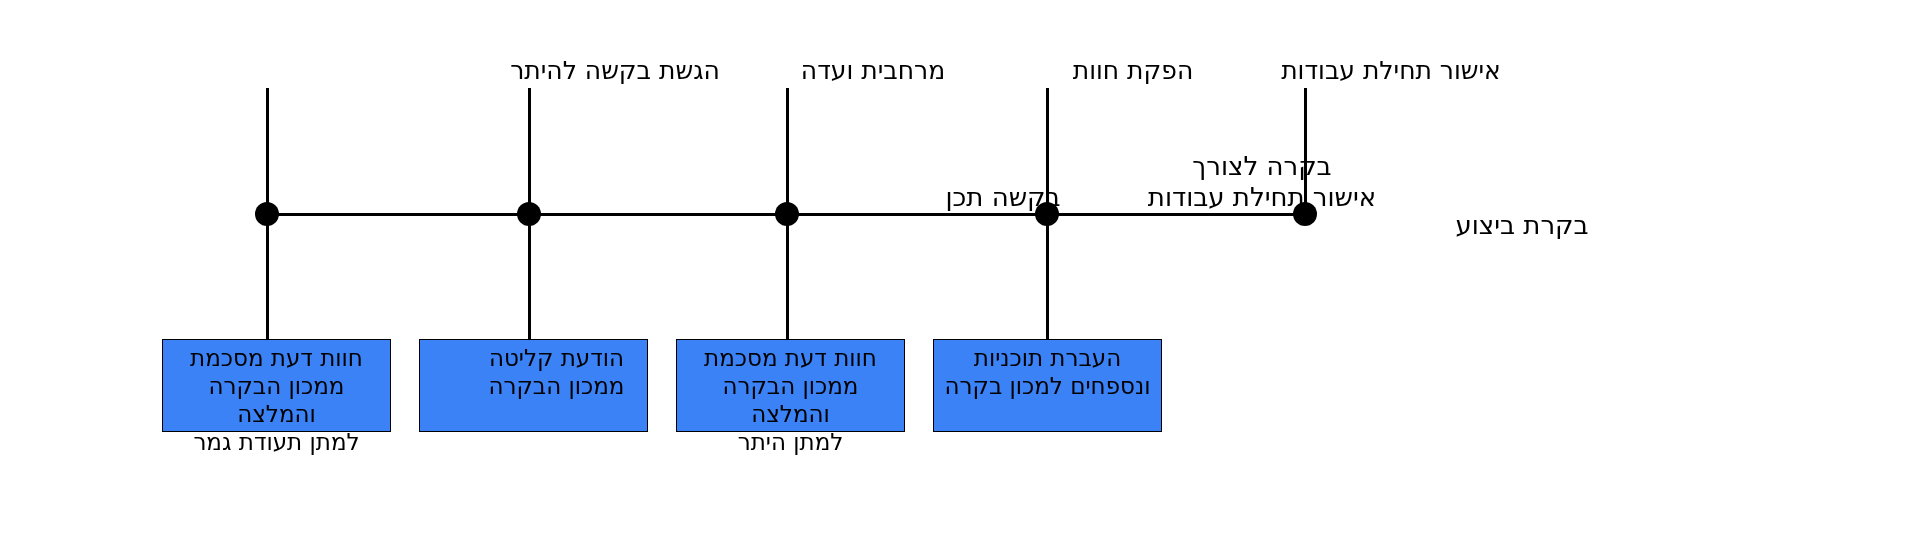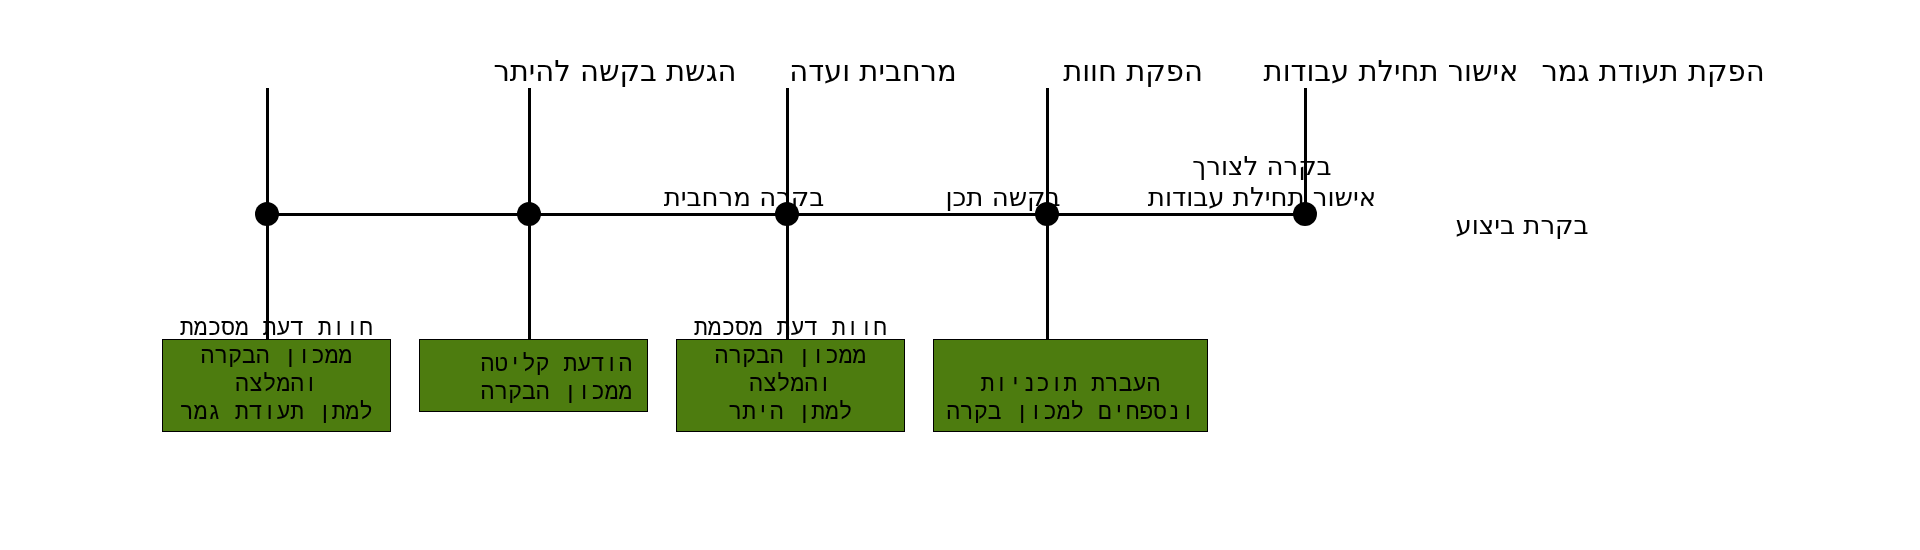--- a/index.html
+++ b/index.html
@@ -39,21 +39,21 @@
     position: absolute;
     width: 24px;
     height: 24px;
     border-radius: 50%;
     background: #000000;
   }
 
   
   .top-label {
     position: absolute;
-    font-size: 29px;
+    font-size: 25px;
     line-height: 30px;
     color: #000000;
     white-space: nowrap;
     text-align: right;
     transform: translateX(50%);
     direction: rtl;
   }
 
   
   .segment-label {
@@ -63,49 +63,47 @@
     color: #000000;
     white-space: nowrap;
     text-align: center;
     transform: translateX(50%);
     direction: rtl;
   }
 
   
   .box {
     position: absolute;
-    background: #4d7c0f;
+    background: #3b82f6;
     border: 1.5px solid #000000;
     box-sizing: border-box;
     display: flex;
-    align-items: flex-end;
+    align-items: flex-start;
     justify-content: center;
     text-align: center;
     direction: rtl;
-    font-family: Liberation Mono, monospace;
   }
   .box-text {
     font-size: 23px;
     line-height: 28px;
     color: #000000;
     padding: 4px 10px;
     white-space: pre-line;
   }
 </style>
 </head>
 <body>
 
 <div id="diagram">
 
   <div class="axis-line" style="left:267px; width:1040px; top:213px;"></div>
 
   <div class="stem" style="left:266px; top:88px; height:128px;"></div>
   <div class="stem" style="left:266px; top:213px; height:127px;"></div>
   <div class="node-dot" style="left:255px; top:202px;"></div>
-  <div class="top-label" style="right:267px; top:56px;">הפקת תעודת גמר</div>
 
   <div class="stem" style="left:528px; top:88px; height:128px;"></div>
   <div class="stem" style="left:528px; top:213px; height:127px;"></div>
   <div class="node-dot" style="left:517px; top:202px;"></div>
   <div class="top-label" style="right:529px; top:56px;">אישור תחילת עבודות</div>
 
   <div class="stem" style="left:786px; top:88px; height:128px;"></div>
   <div class="stem" style="left:786px; top:213px; height:127px;"></div>
   <div class="node-dot" style="left:775px; top:202px;"></div>
   <div class="top-label" style="right:787px; top:56px;">הפקת חוות</div>
@@ -119,37 +117,36 @@
   <div class="node-dot" style="left:1293px; top:202px;"></div>
   <div class="top-label" style="right:1305px; top:56px;">הגשת בקשה להיתר</div>
 
   <div class="segment-label" style="right:398px; top:182px;margin-top:28px;">בקרת ביצוע</div>
 
   <div class="segment-label" style="right:658px; top:151px; white-space:pre-line;">בקרה לצורך
 אישור תחילת עבודות</div>
 
   <div class="segment-label" style="right:917px; top:182px;">בקשה תכן</div>
 
-  <div class="segment-label" style="right:1176px; top:182px;">בקרה מרחבית</div>
 
   <div class="box" style="left:162px; top:339px; width:229px; height:93px;">
     <span class="box-text">חוות דעת מסכמת
 ממכון הבקרה והמלצה
 למתן תעודת גמר</span>
   </div>
 
-  <div class="box" style="left:419px; top:339px; width:229px; height:73px;padding-left:46px;">
+  <div class="box" style="left:419px; top:339px; width:229px; height:93px;padding-left:46px;">
     <span class="box-text">הודעת קליטה
 ממכון הבקרה</span>
   </div>
 
   <div class="box" style="left:676px; top:339px; width:229px; height:93px;">
     <span class="box-text">חוות דעת מסכמת
 ממכון הבקרה והמלצה
 למתן היתר</span>
   </div>
 
-  <div class="box" style="left:933px; top:339px; width:275px; height:93px;">
+  <div class="box" style="left:933px; top:339px; width:229px; height:93px;">
     <span class="box-text">העברת תוכניות
 ונספחים למכון בקרה</span>
   </div>
 
 </div>
 
 </body></html>

